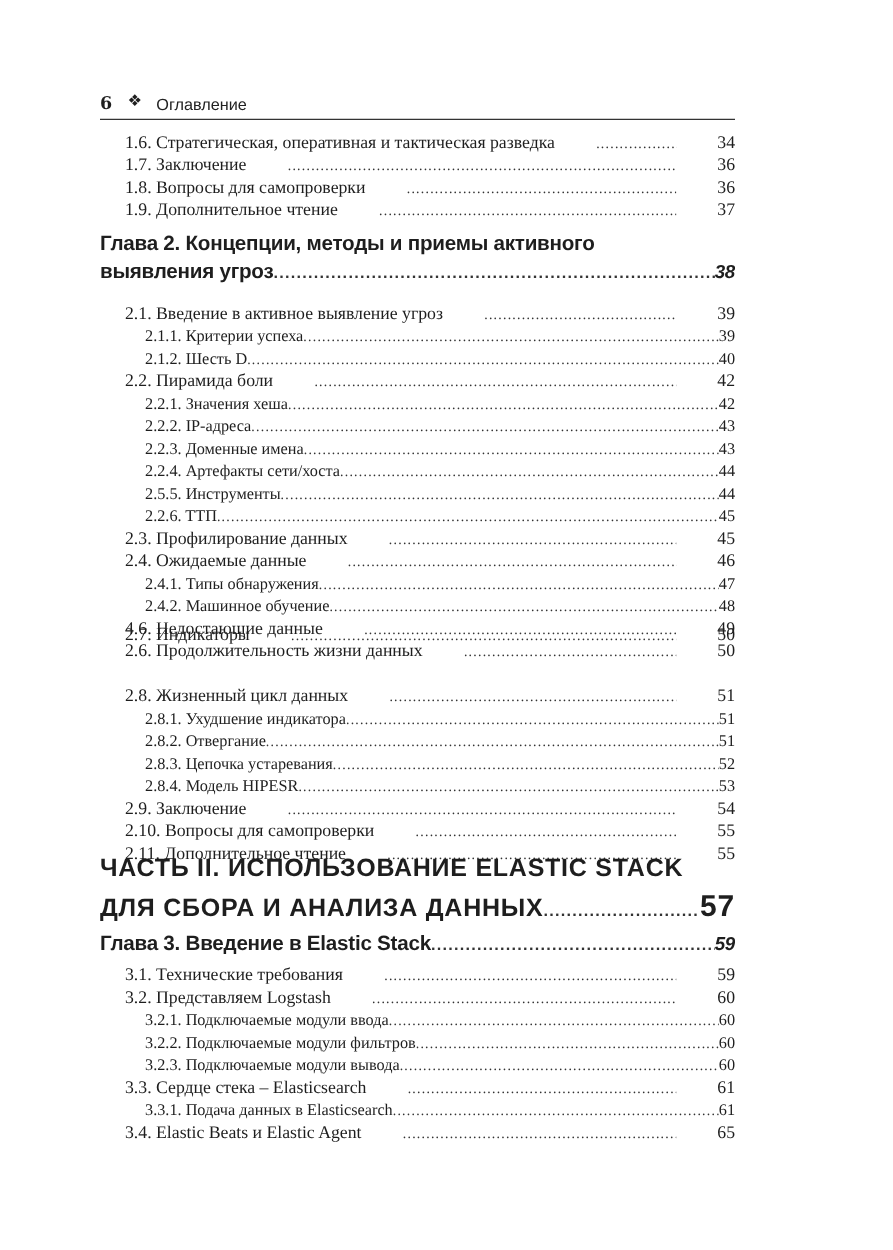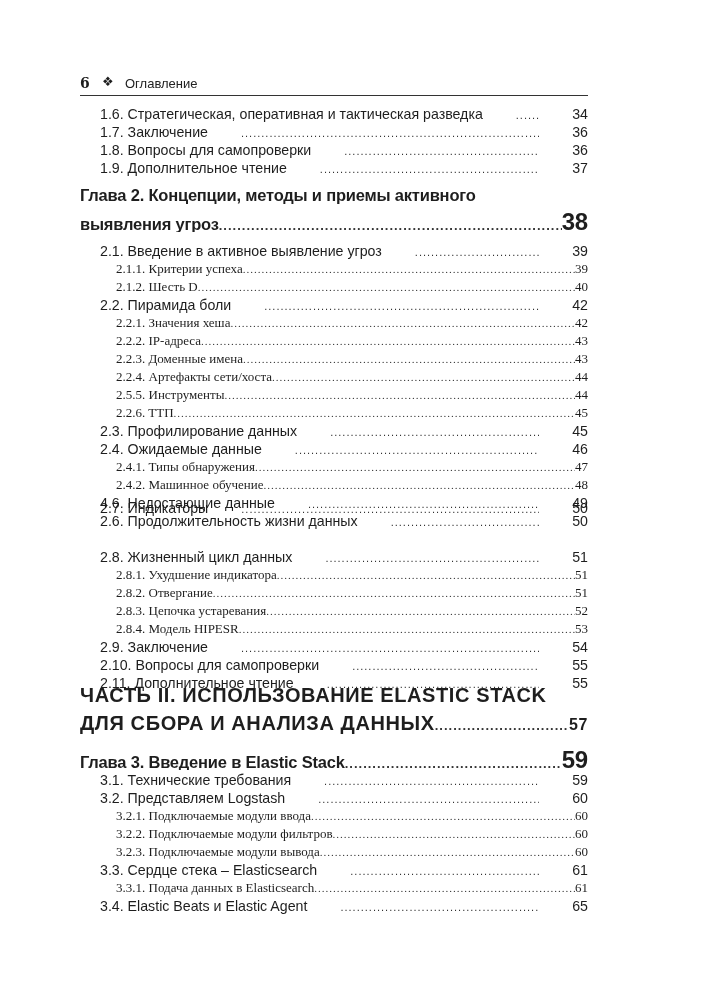--- a/index.html
+++ b/index.html
@@ -9,32 +9,32 @@
   .hdr-num { position: absolute; left: 0; top: 2px; font-family: "DejaVu Serif", serif; font-weight: bold; font-size: 14px; }
   .hdr-orn { position: absolute; left: 22px; top: 1px; font-family: "DejaVu Sans", sans-serif; font-size: 13px; }
   .hdr-title { position: absolute; left: 45px; top: 3px; font-family: "Liberation Sans", sans-serif; font-size: 13px; color: #222; }
 
   .row { position: absolute; display: flex; align-items: baseline; white-space: nowrap; overflow: hidden; }
   .row .t { flex: 0 0 auto; }
   .row .dots { flex: 1 1 auto; overflow: hidden; white-space: nowrap; letter-spacing: 1px; color: #333; }
   .row .dots::before { content: "................................................................................................................................................................................................................"; }
   .row .p { flex: 0 0 auto; }
 
-  .sec { left: 100px; width: 488px; height: 17px; font-family: Liberation Sans, sans-serif; font-size: 14.2px; gap: 33px; }
+  .sec { left: 100px; width: 488px; height: 17px; font-family: Liberation Serif, serif; font-size: 14.2px; gap: 33px; }
   .sub { left: 116px; width: 472px; height: 17px; font-family: "Liberation Serif", serif; font-size: 13px; }
   .sec .dots, .sub .dots { font-size: 11px; }
 
   .ch-line1 { position: absolute; left: 80px; top: 186px; font-family: "Liberation Sans", sans-serif; font-weight: bold; font-size: 16.5px; white-space: nowrap; letter-spacing: -0.2px; text-align: center; }
   .chap { left: 80px; width: 508px; height: 24px; font-family: "Liberation Sans", sans-serif; font-weight: bold; font-size: 16.5px; letter-spacing: -0.2px; }
-  .chap .p { font-size: 24px; }
+  .chap .p { font-size: 15px; font-style: italic; }
   .chap .dots { font-size: 13px; font-weight: bold; }
 
   .part-line1 { position: absolute; left: 80px; top: 684px; font-family: "Liberation Sans", sans-serif; font-weight: bold; font-size: 20px; white-space: nowrap; letter-spacing: 0.6px; }
   .part { left: 80px; width: 508px; height: 28px; font-family: "Liberation Sans", sans-serif; font-weight: bold; font-size: 20px; letter-spacing: 0.6px; }
-  .part .p { font-size: 16px; }
+  .part .p { font-size: 24px; }
   .part .dots { font-size: 13px; letter-spacing: 1px; }
 </style>
 </head>
 <body>
 
 <div class="page">
 
   <div class="header">
     <span class="hdr-num">6</span>
     <span class="hdr-orn">❖</span>

